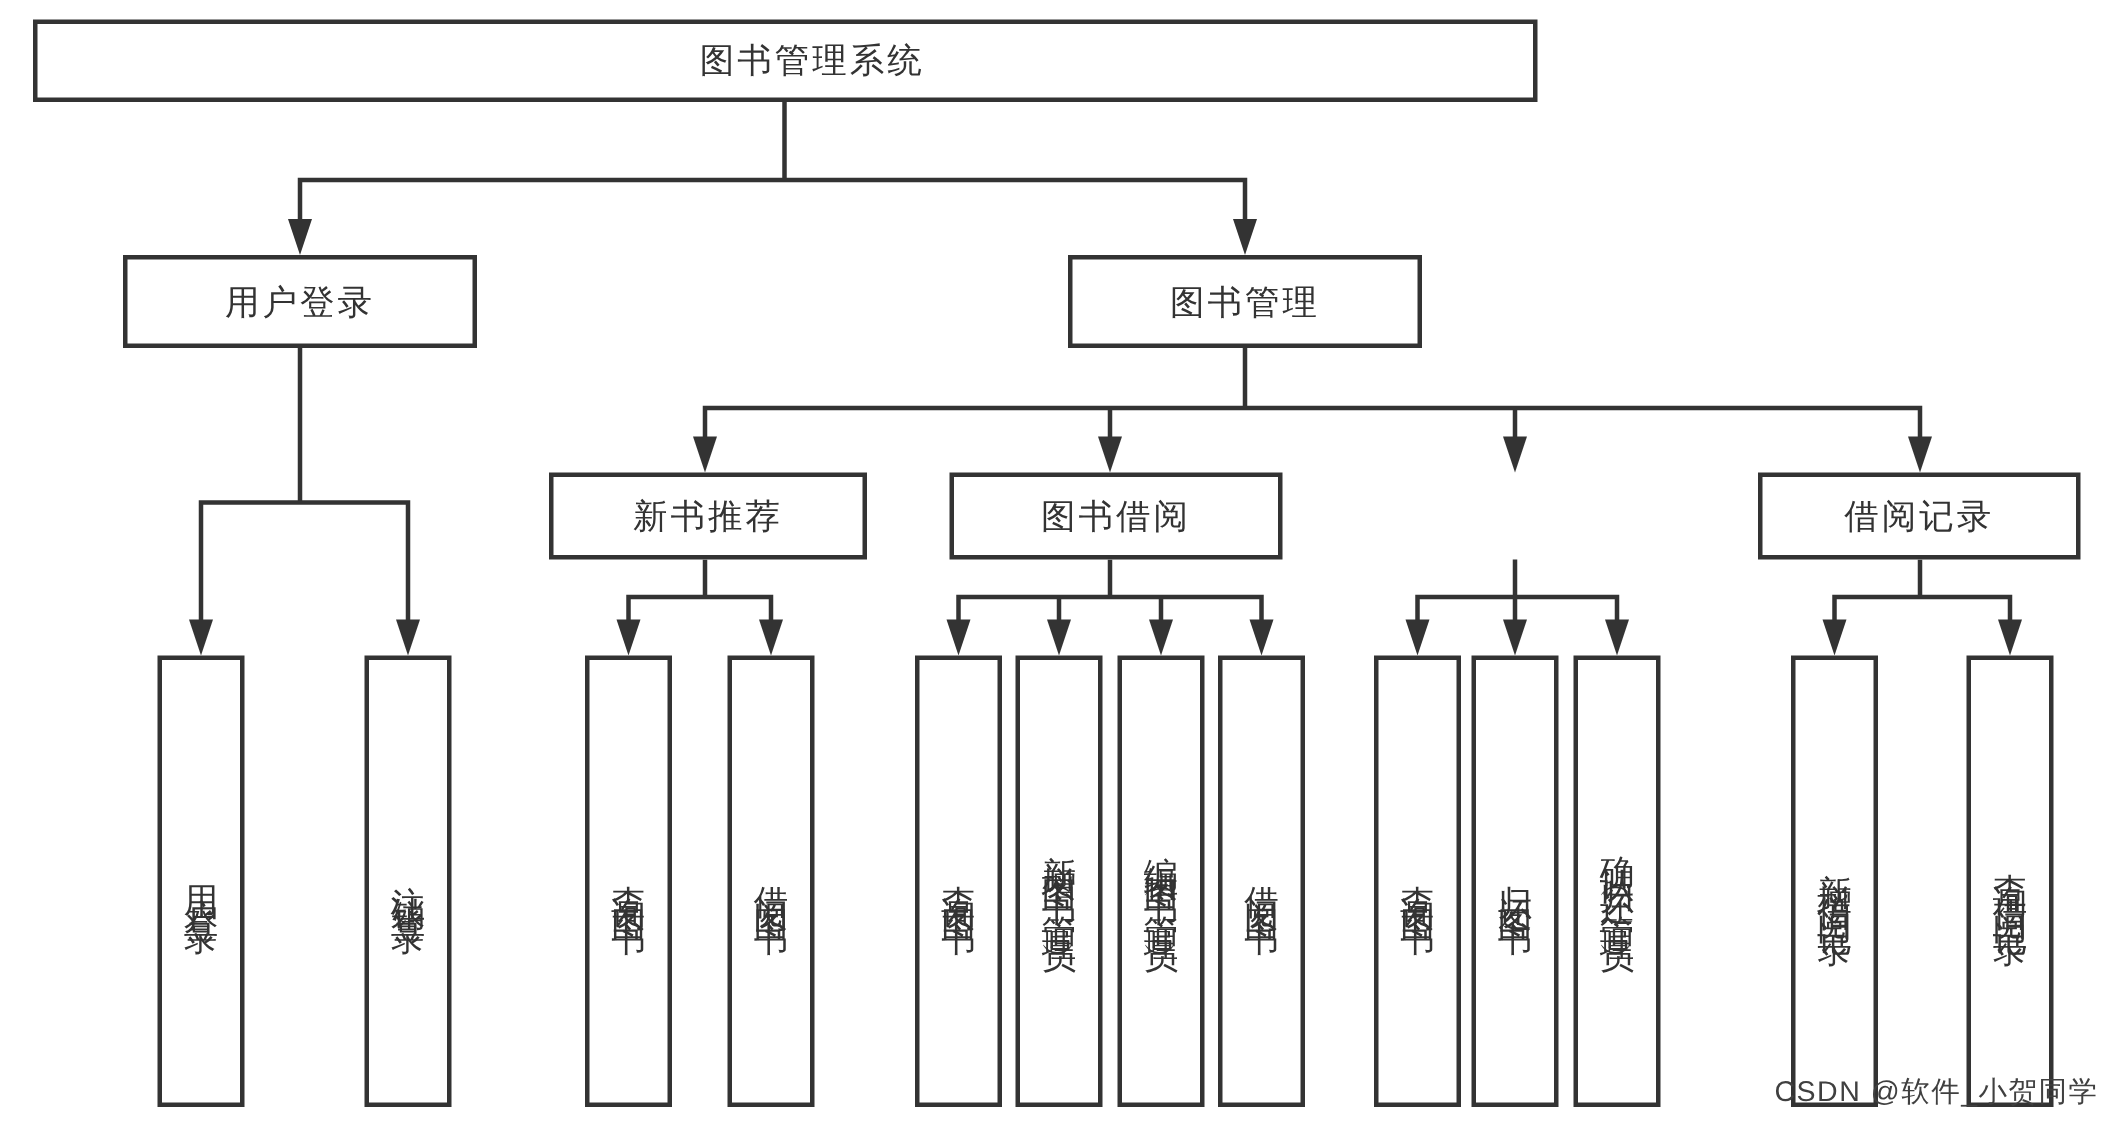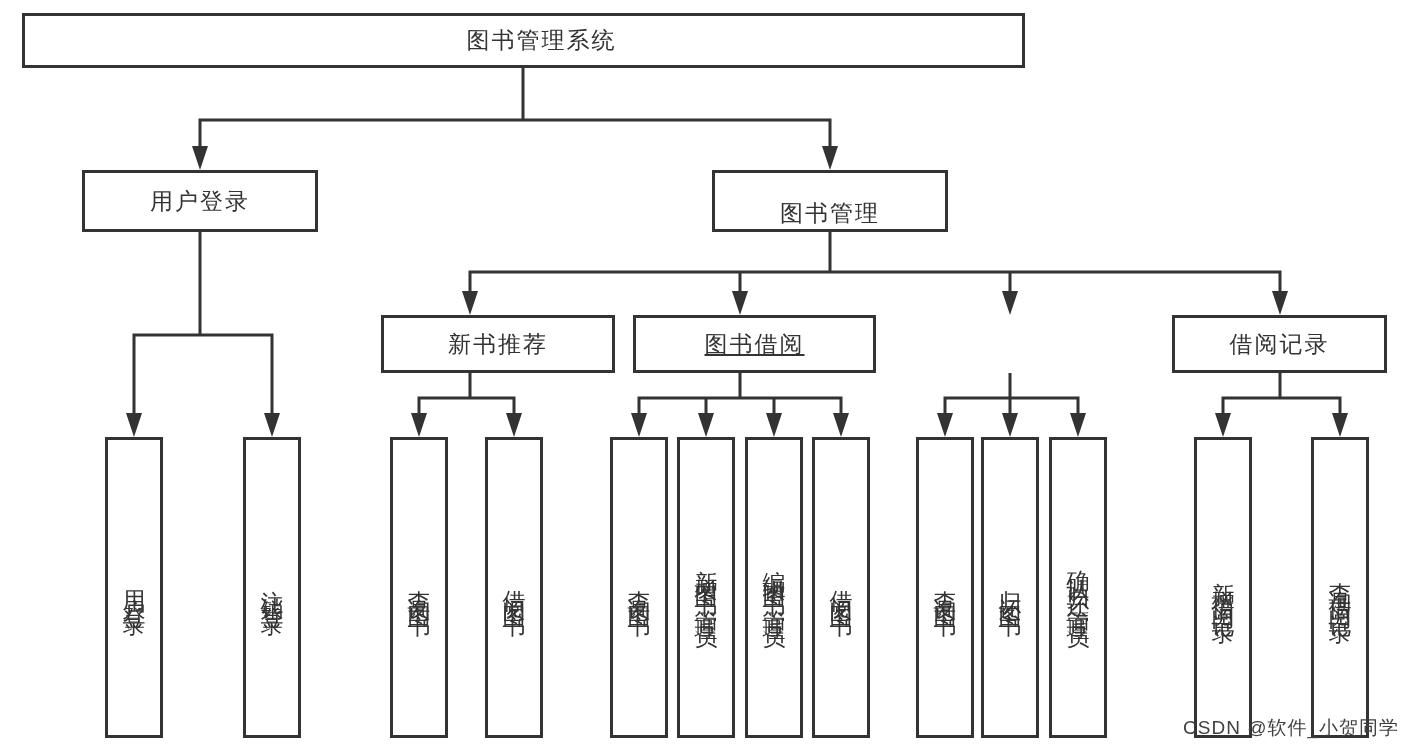--- a/index.html
+++ b/index.html
@@ -104,28 +104,28 @@
     </g>
   </svg>
 
   <div class="node h" style="left:22px; top:13px; width:1003px; height:55px;padding-left:36px;">
     <span>图书管理系统</span>
   </div>
 
   <div class="node h" style="left:82px; top:170px; width:236px; height:62px;">
     <span>用户登录</span>
   </div>
-  <div class="node h" style="left:712px; top:170px; width:236px; height:62px;align-items:flex-end;">
+  <div class="node h" style="left:712px; top:170px; width:236px; height:62px;">
     <span>图书管理</span>
   </div>
 
-  <div class="node h" style="left:381px; top:315px; width:234px; height:58px;">
+  <div class="node h" style="left:366px; top:315px; width:212px; height:58px;">
     <span>新书推荐</span>
   </div>
-  <div class="node h" style="left:633px; top:315px; width:243px; height:58px;text-decoration:underline;">
+  <div class="node h" style="left:633px; top:315px; width:222px; height:58px;">
     <span>图书借阅</span>
   </div>
   <div class="node h" style="left:1172px; top:315px; width:215px; height:58px;">
     <span>借阅记录</span>
   </div>
 
   <div class="node v" style="left:105px; top:437px; width:58px; height:301px;">
     <span>用户登录</span>
   </div>
   <div class="node v" style="left:243px; top:437px; width:58px; height:301px;">

